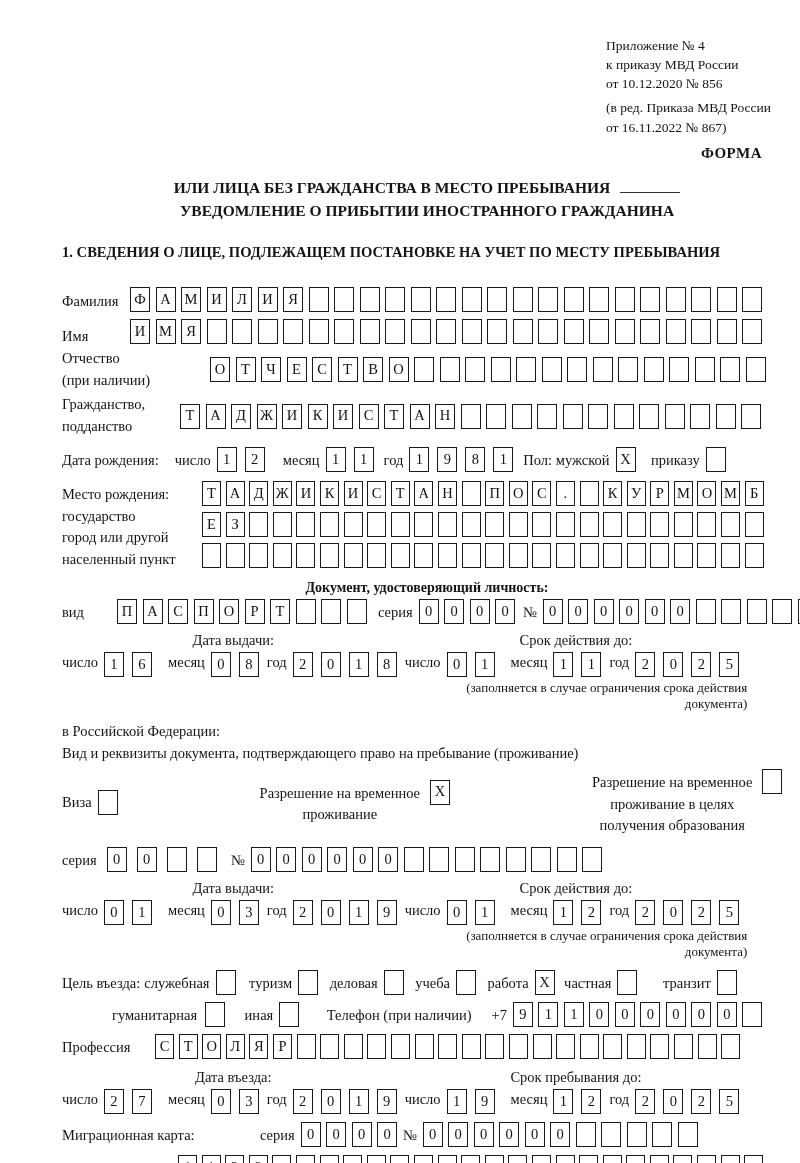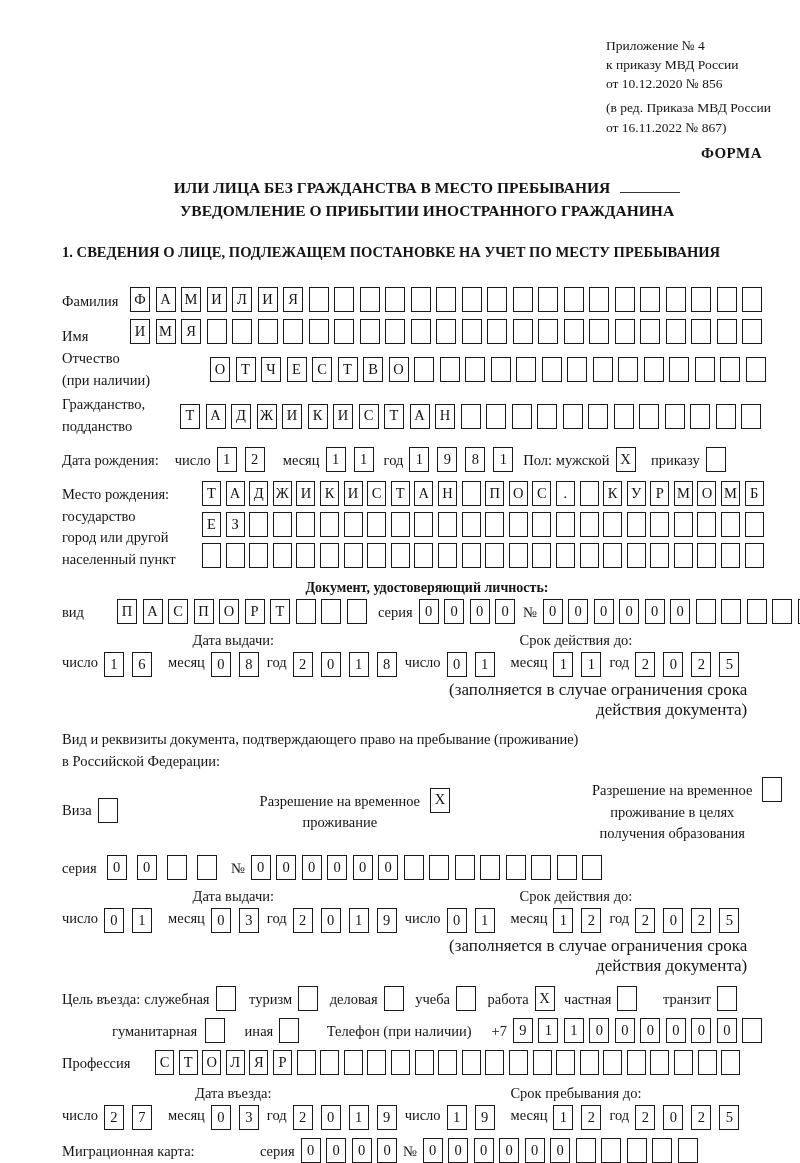--- a/index.html
+++ b/index.html
@@ -24,21 +24,21 @@
   .dg .cell{margin-right:8px;}
   .wide .cell{margin-right:10px;}
   .sub{margin:2px 6px 0 10px;}
   .stackcol>div{line-height:1.5;}
   .cellstack .cells{margin-bottom:6px;}
   .dochead{font-weight:bold;font-size:14px;text-align:center;margin-top:6px;}
   .twocol{display:flex;justify-content:space-between;padding-right:46px;margin-top:8px;}
   .colhead{text-align:center;font-size:14.5px;margin-bottom:3px;}
   .dategrp{display:flex;align-items:flex-start;font-size:14.5px;}
   .dategrp .dlab{margin:2px 6px 0 0;}
-  .note{font-size:17px;margin-top:3px;text-align:right;}
+  .note{font-size:13px;margin-top:3px;text-align:right;}
   .para{font-size:14.5px;margin-top:8px;line-height:1.55;}
   .optstack{text-align:center;line-height:1.5;}
 </style>
 </head>
 <body>
 
 <div class="page">
 
   <div class="hdr">
     <div>Приложение № 4</div>
@@ -384,22 +384,22 @@
             <span class="cell">0</span>
             <span class="cell">2</span>
             <span class="cell">5</span>
           </span>
       </div>
       <div class="note">(заполняется в случае ограничения срока действия документа)</div>
     </div>
   </div>
 
   <div class="para">
+    <div>в Российской Федерации:</div>
     <div>Вид и реквизиты документа, подтверждающего право на пребывание (проживание)</div>
-    <div>в Российской Федерации:</div>
   </div>
 
   <div class="row" style="margin-top:4px;justify-content:space-between;padding-right:4px">
     <span style="display:inline-flex">
       <span class="lbl" style="margin:3px 6px 0 0">Виза</span>
       <span class="cells">
           <span class="cell"></span>
         </span>
     </span>
     <span style="display:inline-flex">

